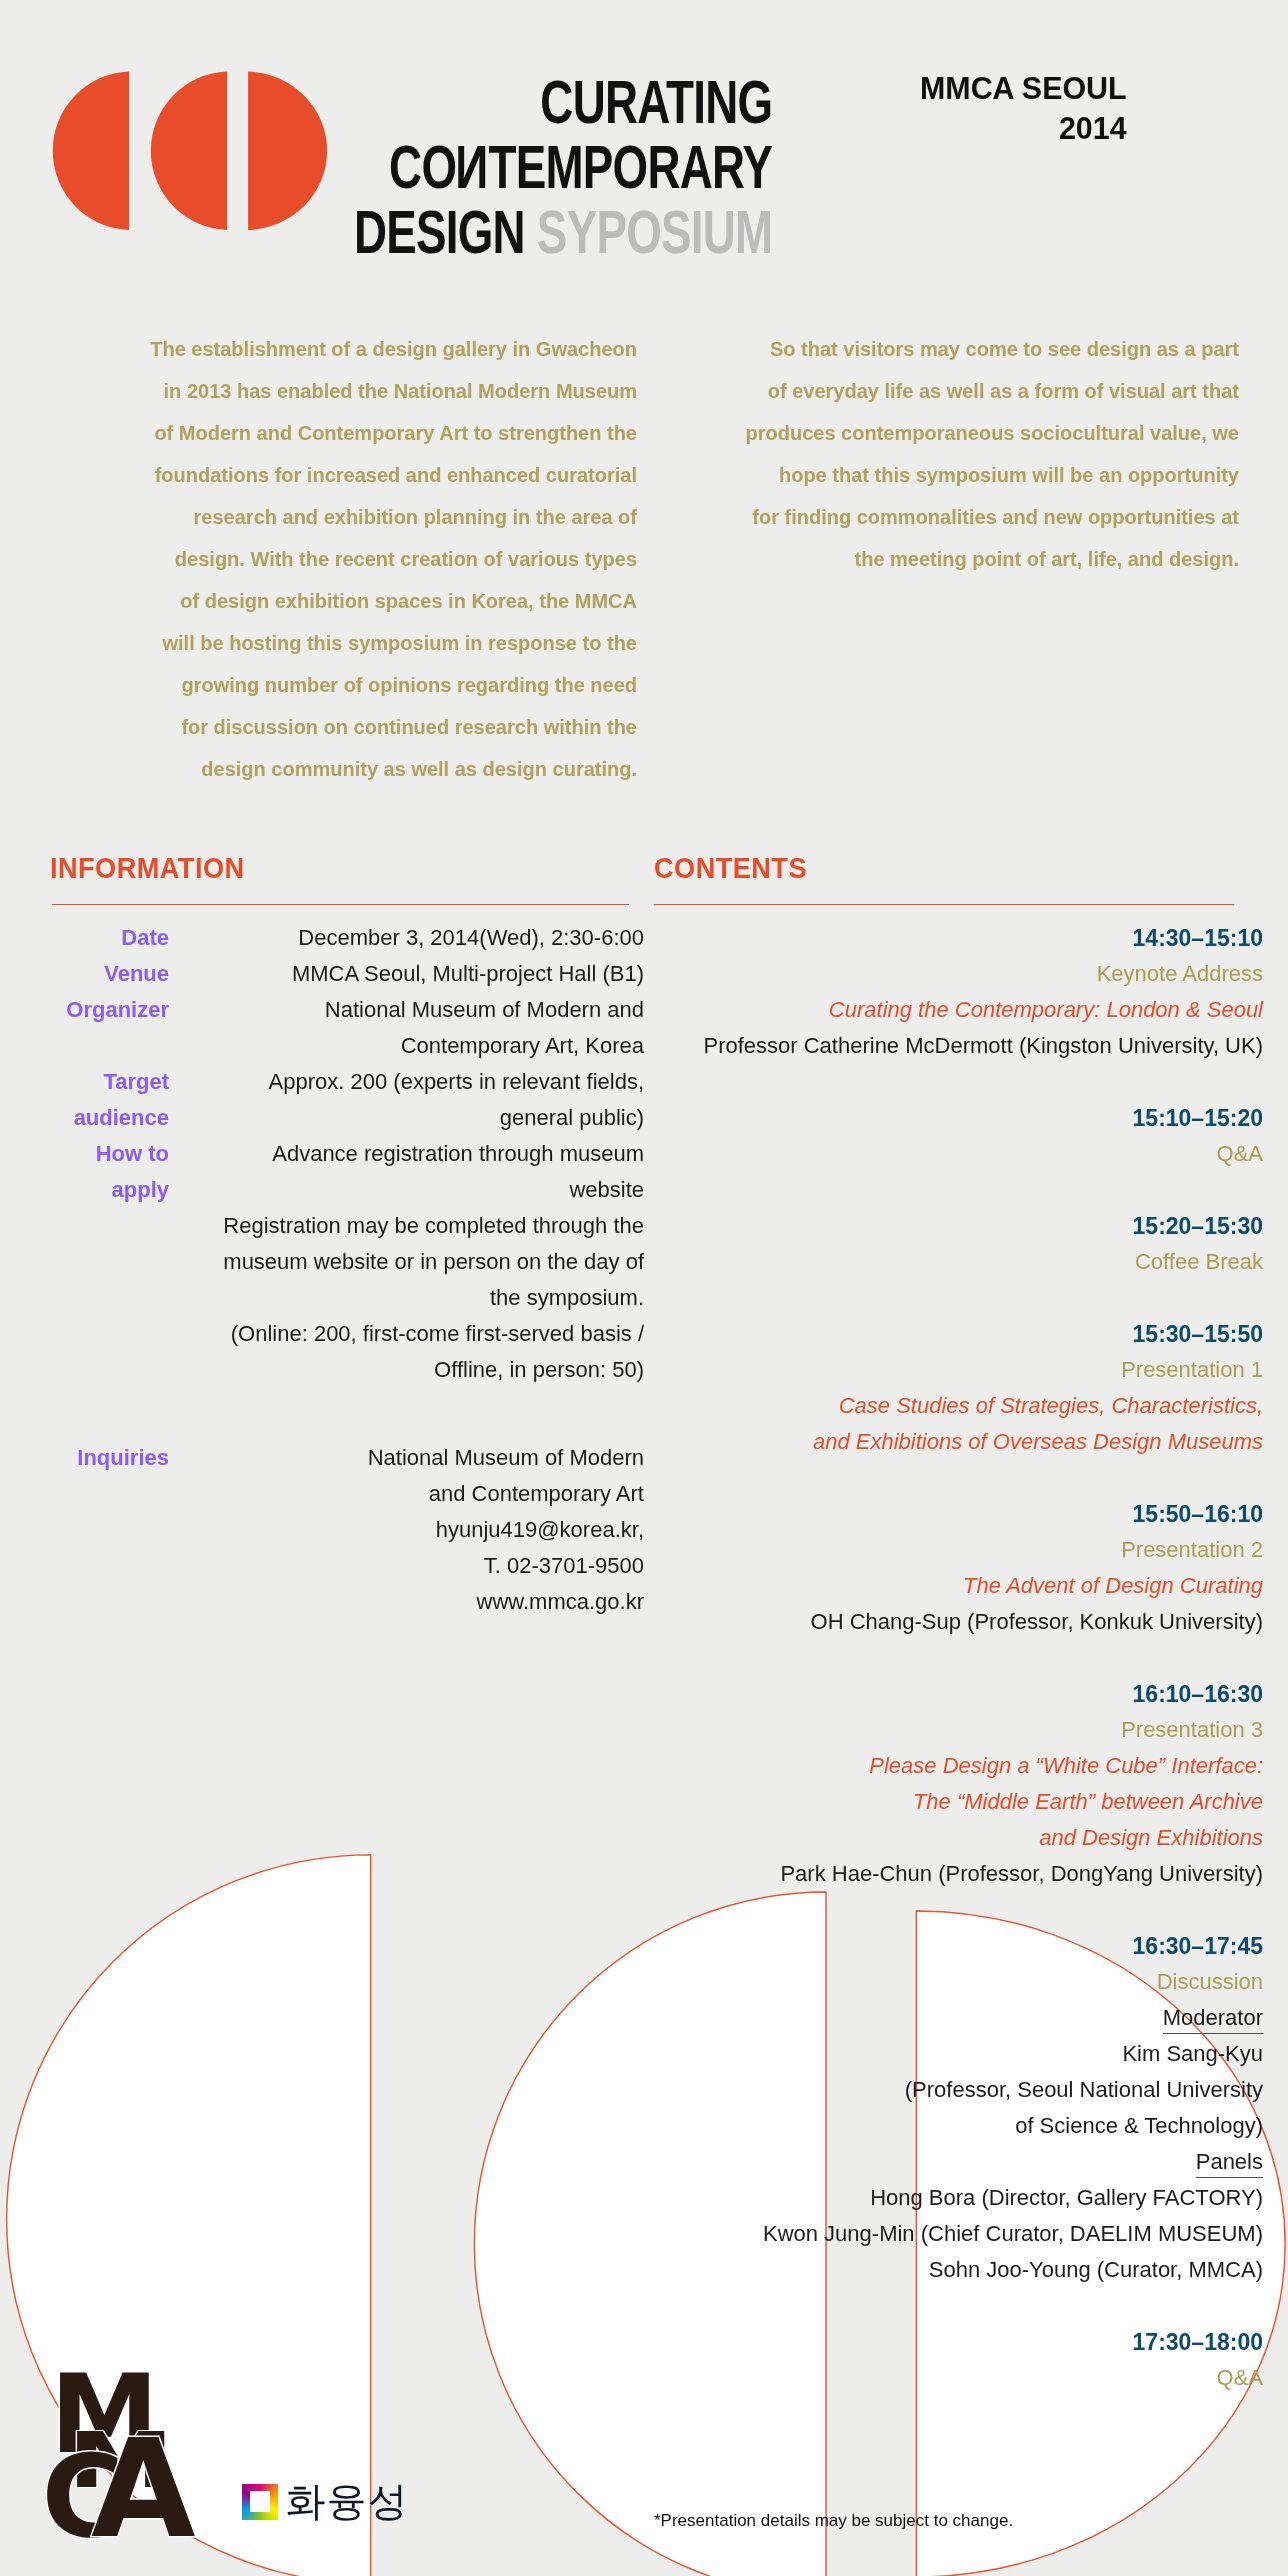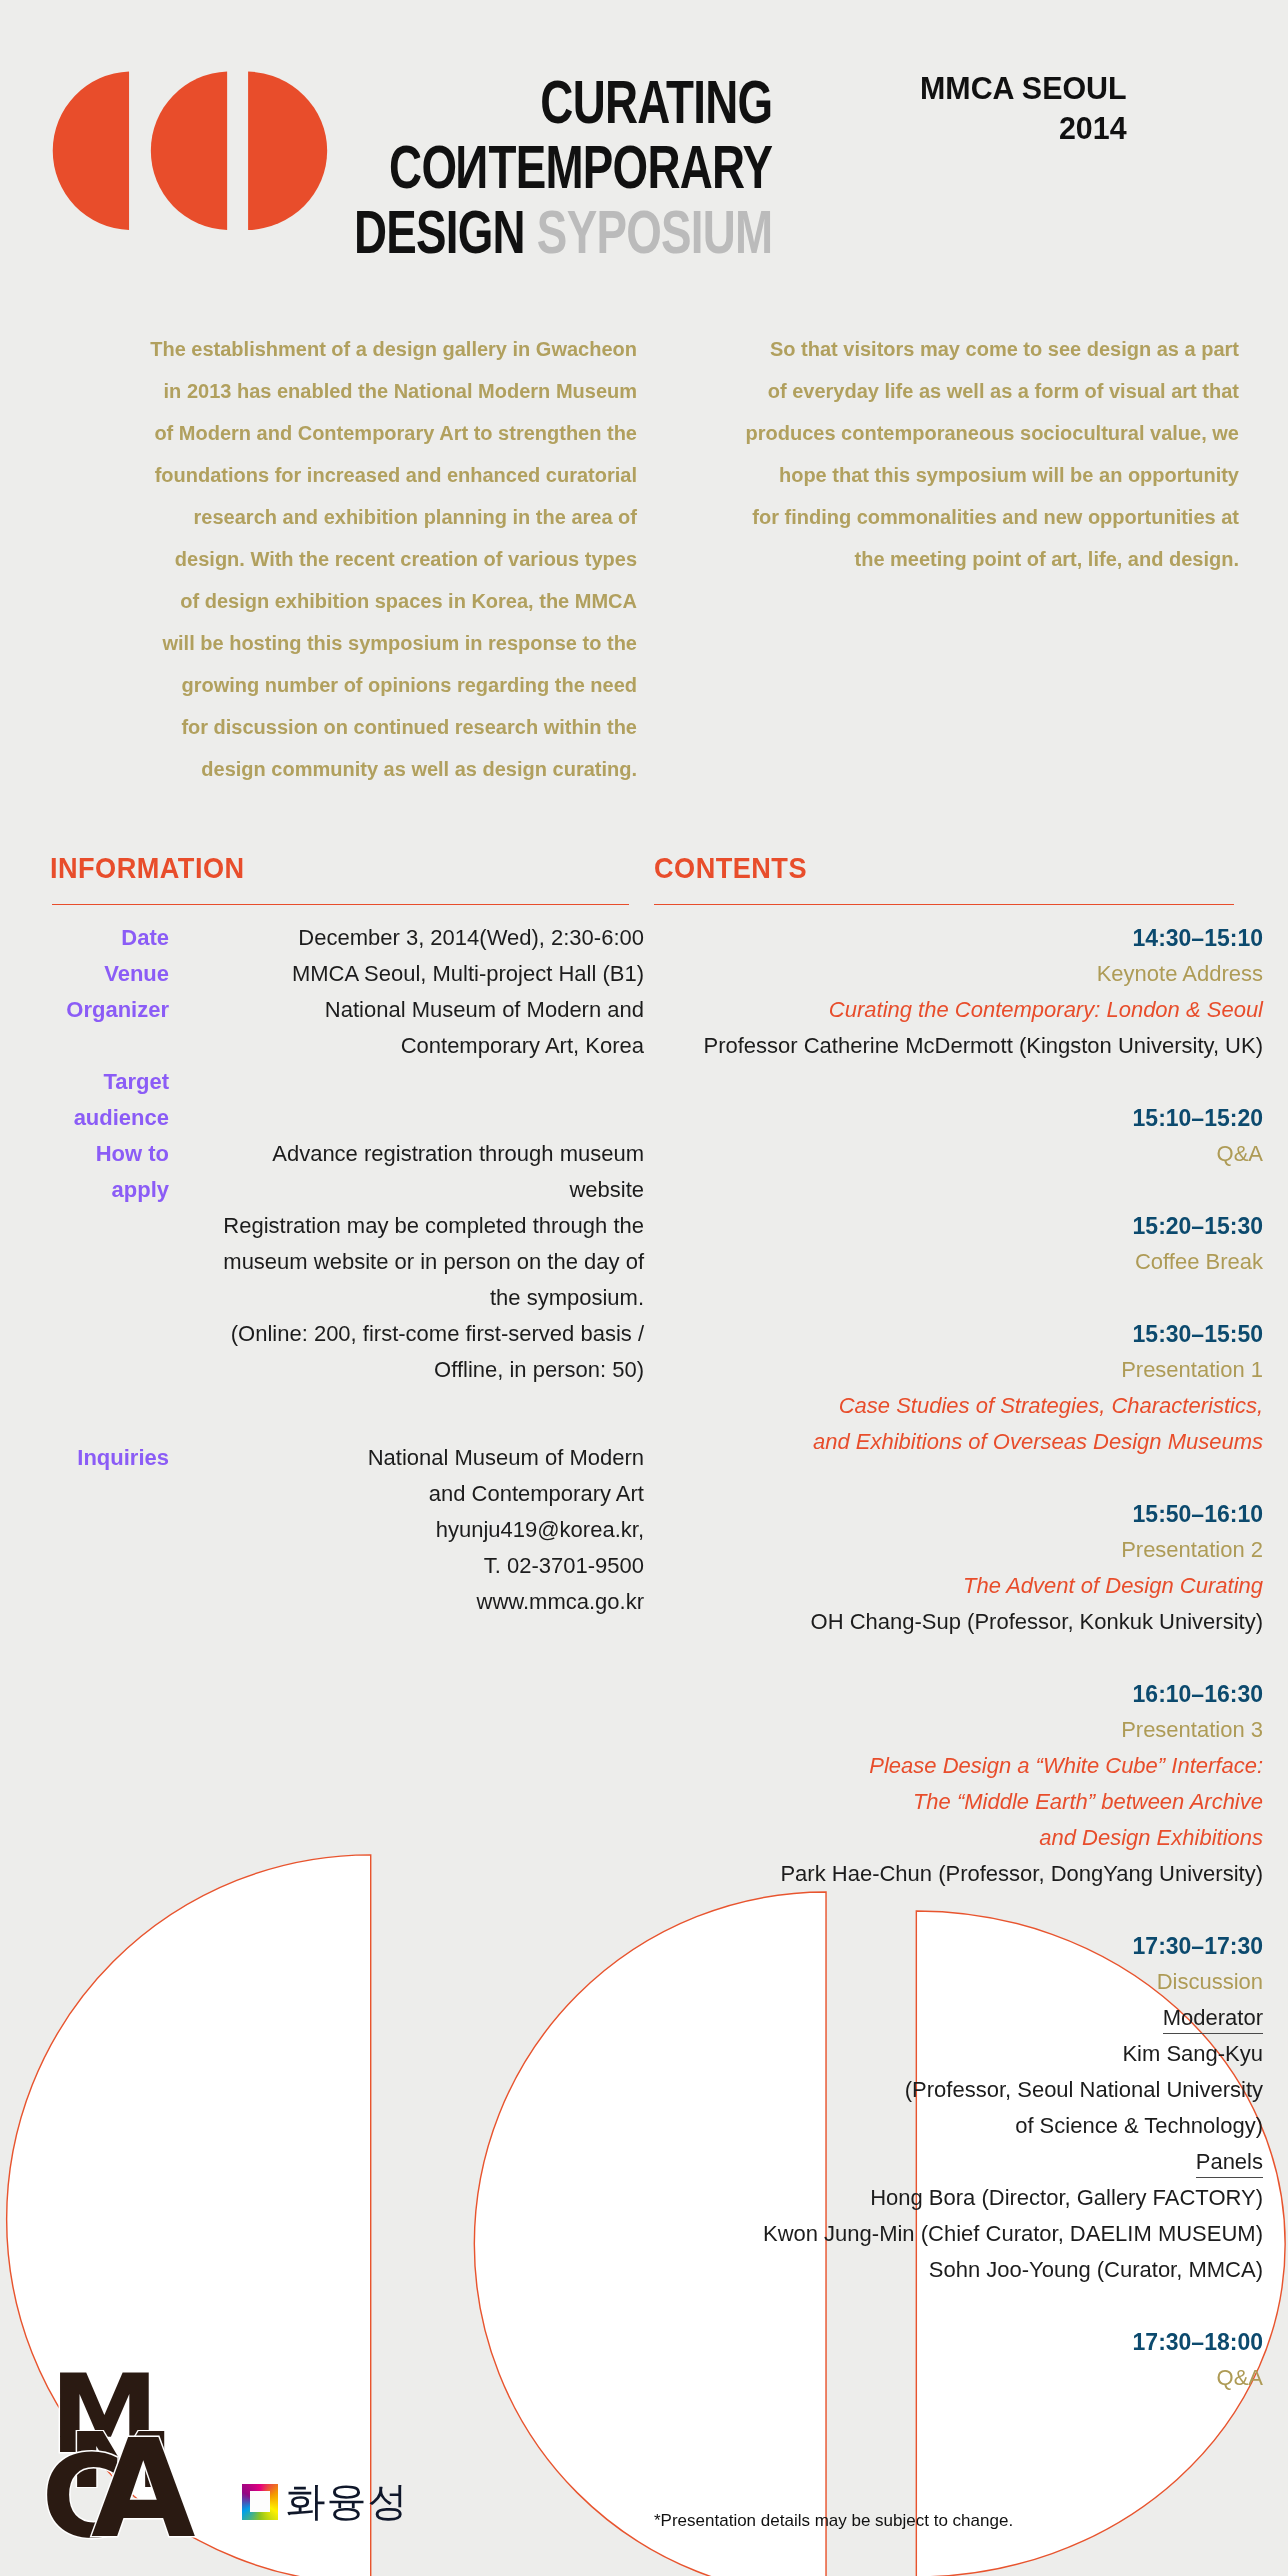--- a/index.html
+++ b/index.html
@@ -117,20 +117,22 @@
       <div class="ivalue">MMCA Seoul, Multi-project Hall (B1)</div>
     </div>
     <div class="irow">
       <div class="ilabel">Organizer</div>
       <div class="ivalue">National Museum of Modern and
 Contemporary Art, Korea</div>
     </div>
     <div class="irow">
       <div class="ilabel">Target
 audience</div>
+      <div class="ivalue">Approx. 200 (experts in relevant fields,
+general public)</div>
     </div>
     <div class="irow">
       <div class="ilabel">How to
 apply</div>
       <div class="ivalue">Advance registration through museum
 website
 Registration may be completed through the
 museum website or in person on the day of
 the symposium.
 (Online: 200, first-come first-served basis /
@@ -182,21 +184,21 @@
     <div class="session">
       <div class="time">16:10–16:30</div>
       <div class="slabel">Presentation 3</div>
       <div class="stitle">Please Design a “White Cube” Interface:
 The “Middle Earth” between Archive
 and Design Exhibitions</div>
       <div class="speaker">Park Hae-Chun (Professor, DongYang University)</div>
     </div>
 
     <div class="session">
-      <div class="time">17:30–17:30</div>
+      <div class="time">16:30–17:45</div>
       <div class="slabel">Discussion</div>
       <div class="role"><span>Moderator</span></div>
       <div class="speaker">Kim Sang-Kyu
 (Professor, Seoul National University
 of Science &amp; Technology)</div>
       <div class="role"><span>Panels</span></div>
       <div class="speaker">Hong Bora (Director, Gallery FACTORY)
 Kwon Jung-Min (Chief Curator, DAELIM MUSEUM)
 Sohn Joo-Young (Curator, MMCA)</div>
     </div>

